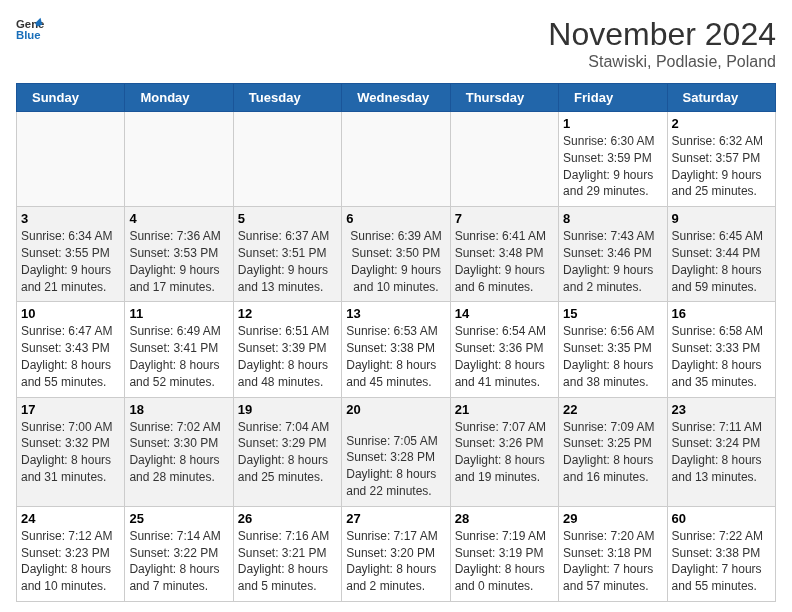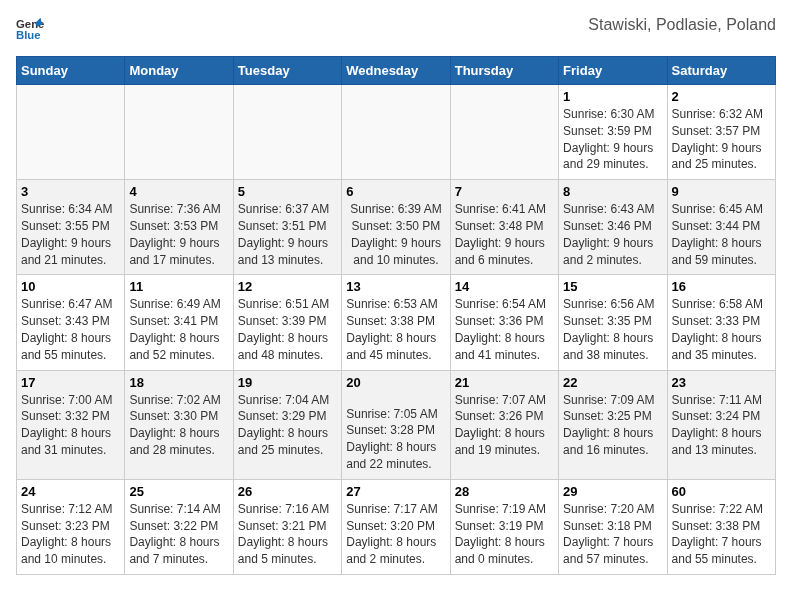--- a/index.html
+++ b/index.html
@@ -40,21 +40,21 @@
     table {
       width: 100%;
       border-collapse: collapse;
       table-layout: fixed;
     }
     thead tr th {
       background: #2266aa;
       color: #fff;
       font-size: 13px;
       font-weight: bold;
-      padding: 6px 4px;
+      padding: 6px 15px;
       text-align: left;
       border: 1px solid #1a5599;
     }
     tbody tr td {
       border: 1px solid #ccc;
       vertical-align: top;
       padding: 4px 4px 6px 4px;
       font-size: 10.5px;
       height: 88px;
       background: #fff;
@@ -82,20 +82,21 @@
 
 <div class="header-area">
   <div class="logo">
     <svg class="logo-icon" viewBox="0 0 32 32">
       <text x="0" y="14" font-size="13" font-weight="bold" fill="#333">General</text>
       <text x="0" y="26" font-size="13" font-weight="bold" fill="#1a6fba">Blue</text>
       <polygon points="22,8 28,2 30,10 24,12" fill="#1a6fba"></polygon>
     </svg>
   </div>
   <div class="title-area">
+    <div class="calendar-title">November 2024</div>
     <div class="calendar-subtitle">Stawiski, Podlasie, Poland</div>
   </div>
 </div>
 
 <table>
   <thead>
     <tr>
     <th>Sunday</th>
         <th>Monday</th>
         <th>Tuesday</th>
@@ -151,21 +152,21 @@
 Daylight: 9 hours and 10 minutes.</div>
         </td>
         <td>
           <span class="day-number">7</span>
           <div class="day-info" style="white-space: pre-line;">Sunrise: 6:41 AM
 Sunset: 3:48 PM
 Daylight: 9 hours and 6 minutes.</div>
         </td>
         <td>
           <span class="day-number">8</span>
-          <div class="day-info" style="white-space: pre-line;">Sunrise: 6:43 AM
+          <div class="day-info" style="white-space: pre-line;">Sunrise: 7:43 AM
 Sunset: 3:46 PM
 Daylight: 9 hours and 2 minutes.</div>
         </td>
         <td>
           <span class="day-number">9</span>
           <div class="day-info" style="white-space: pre-line;">Sunrise: 6:45 AM
 Sunset: 3:44 PM
 Daylight: 8 hours and 59 minutes.</div>
         </td>
       </tr>

